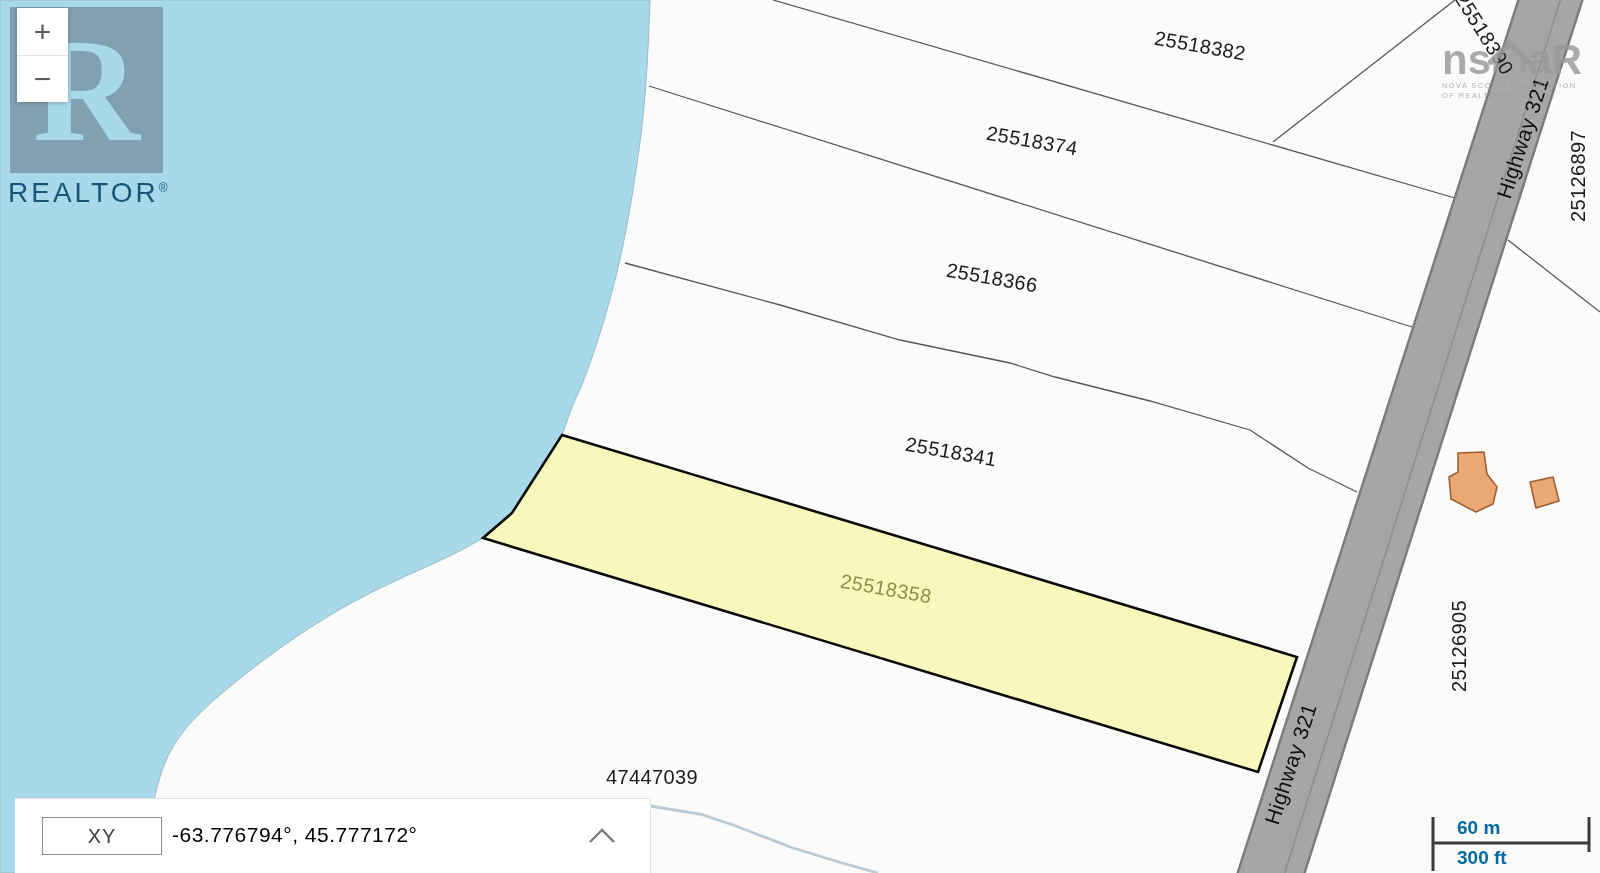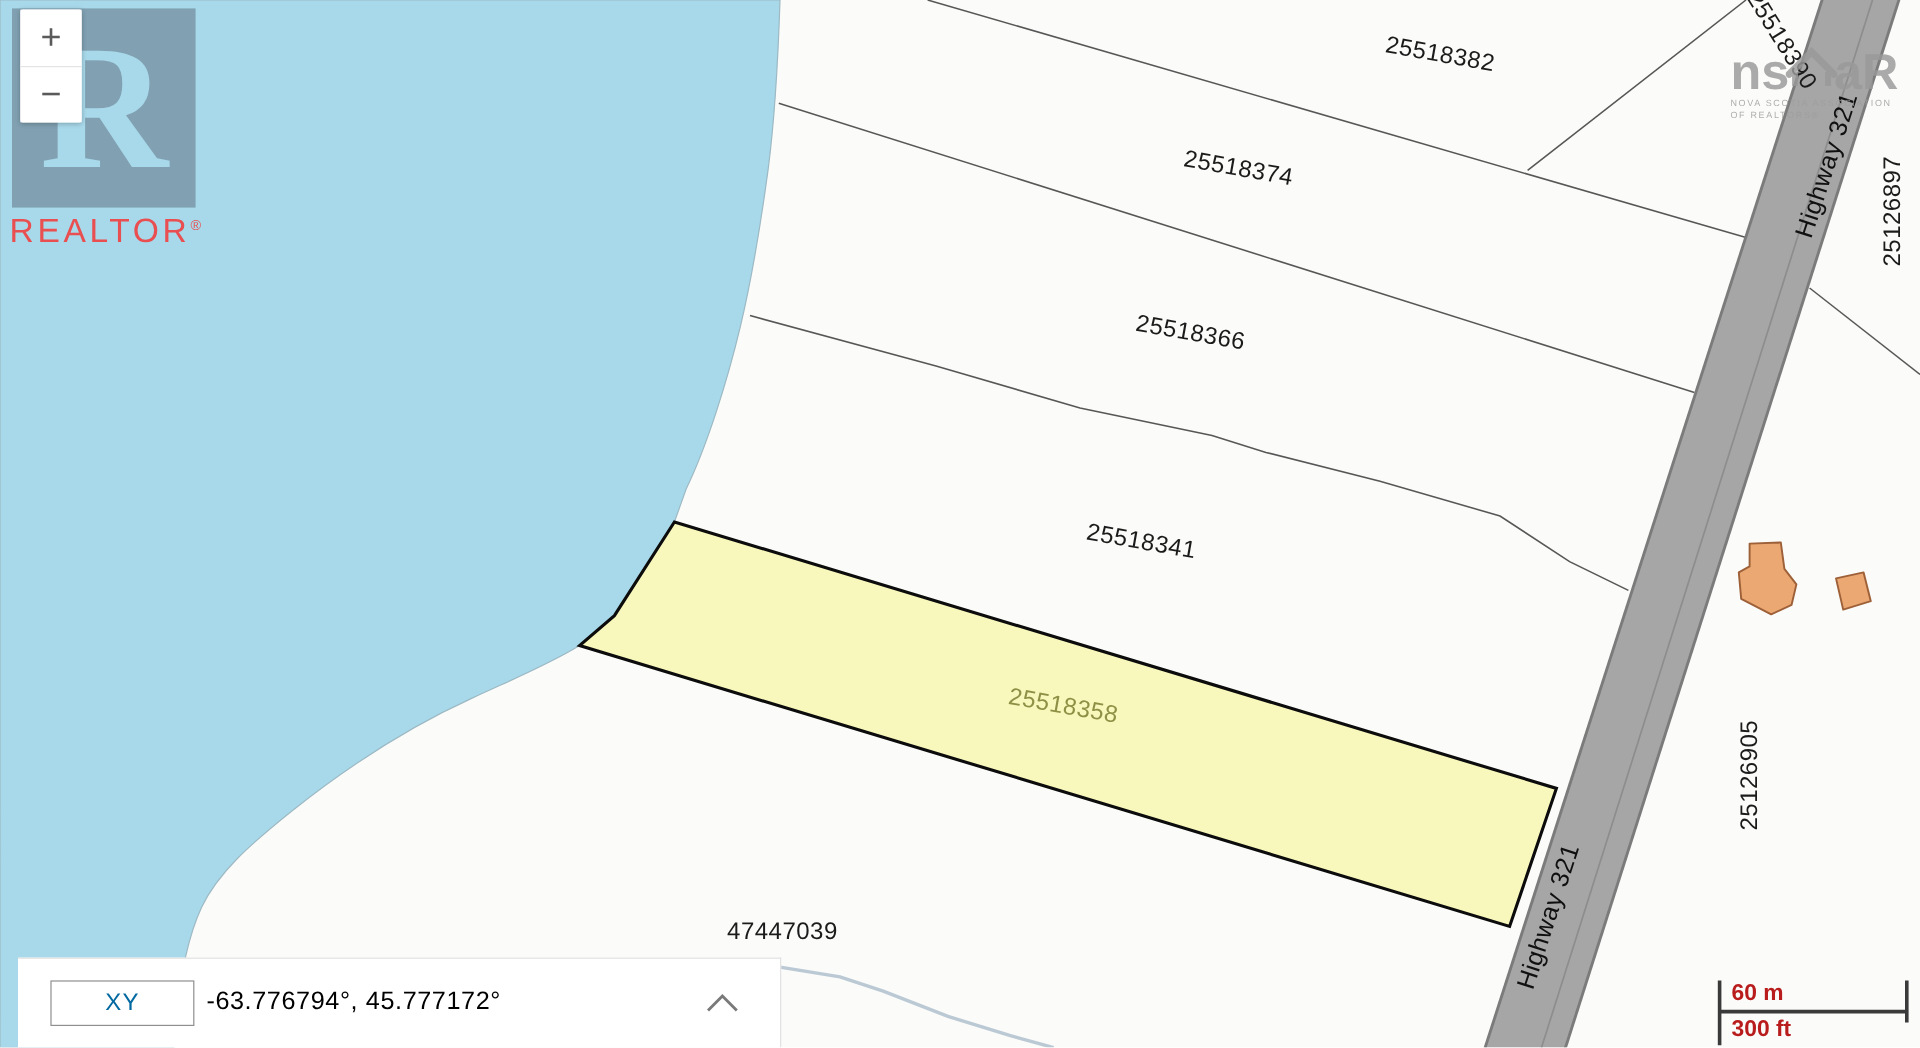--- a/index.html
+++ b/index.html
@@ -18,38 +18,38 @@
   #zoomctl .zbtn{width:51px;height:47px;display:flex;align-items:center;justify-content:center;
            font-size:30px;font-weight:300;color:#5a5a5a;cursor:pointer;background:#fff;border:none;}
   #zoomctl .zbtn+.zbtn{border-top:1px solid #e4e4e4;}
   
   #realtor-wm{position:absolute;left:8px;top:5px;z-index:5;opacity:.92;}
   #realtor-wm .rblock{position:absolute;left:2px;top:2px;width:153px;height:166px;
         background:#7e9dae;display:flex;align-items:center;justify-content:center;}
   #realtor-wm .rblock span{font-size:148px;font-weight:bold;color:#a8d9ea;line-height:1;
         font-family:"Liberation Serif",serif;}
   #realtor-wm .rtext{position:absolute;left:0px;top:172px;width:190px;font-size:28px;
-        letter-spacing:3px;color:#ef4444;font-weight:400;}
+        letter-spacing:3px;color:#0c4a6e;font-weight:400;}
   #realtor-wm .rtext sup{font-size:12px;}
   
   #nsar-wm{position:absolute;left:1442px;top:32px;width:140px;z-index:5;opacity:.82;text-align:left;}
   #nsar-wm .row{display:flex;align-items:flex-end;justify-content:center;height:46px;}
   #nsar-wm .big{font-size:42px;font-weight:bold;color:#999999;line-height:.85;}
   #nsar-wm .tag{font-size:7.5px;letter-spacing:1.4px;color:#9d9d9d;margin-top:3px;line-height:1.3;}
   
   #coordbar{position:absolute;left:15px;top:798px;width:635px;height:75px;background:#ffffff;
         border-top:1px solid #e2e2e2;border-right:1px solid #e2e2e2;z-index:30;}
   #xybox{position:absolute;left:27px;top:18px;width:118px;height:36px;border:1.5px solid #8f8f8f;
-        display:flex;align-items:center;justify-content:center;font-size:20px;color:#0369a1;
+        display:flex;align-items:center;justify-content:center;font-size:20px;color:#404040;
         letter-spacing:1px;background:#fff;cursor:pointer;}
   #coordtext{position:absolute;left:157px;top:24px;font-size:21px;color:#000000;letter-spacing:.5px;}
   #chev{position:absolute;left:572px;top:27px;cursor:pointer;}
   
   #scalebar{position:absolute;left:1425px;top:812px;width:172px;height:61px;z-index:10;}
-  #scalebar .sl{position:absolute;font-size:19px;font-weight:600;color:#b91c1c;}
+  #scalebar .sl{position:absolute;font-size:19px;font-weight:600;color:#0369a1;margin-left:14px;}
 </style>
 </head>
 <body>
 
 <div id="stage">
 
   <svg id="map-svg" width="1600" height="873" viewBox="0 0 1600 873">
 
     <path d="M0,0 L650,0 C648,62 645,104 640,142 C634,186 627,230 617,272
          C606,318 589,372 572,407 L562,435 L512,513 L483,538

